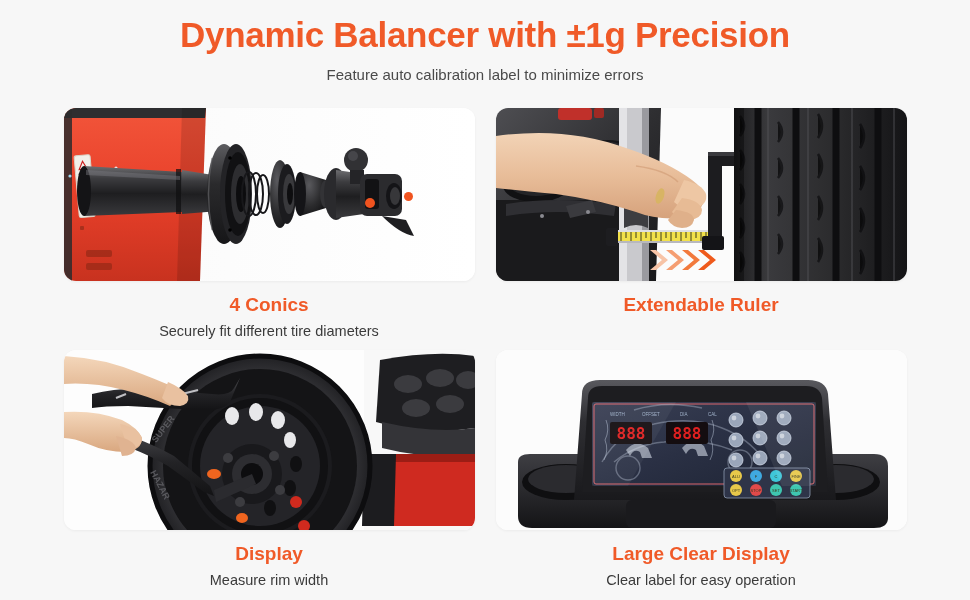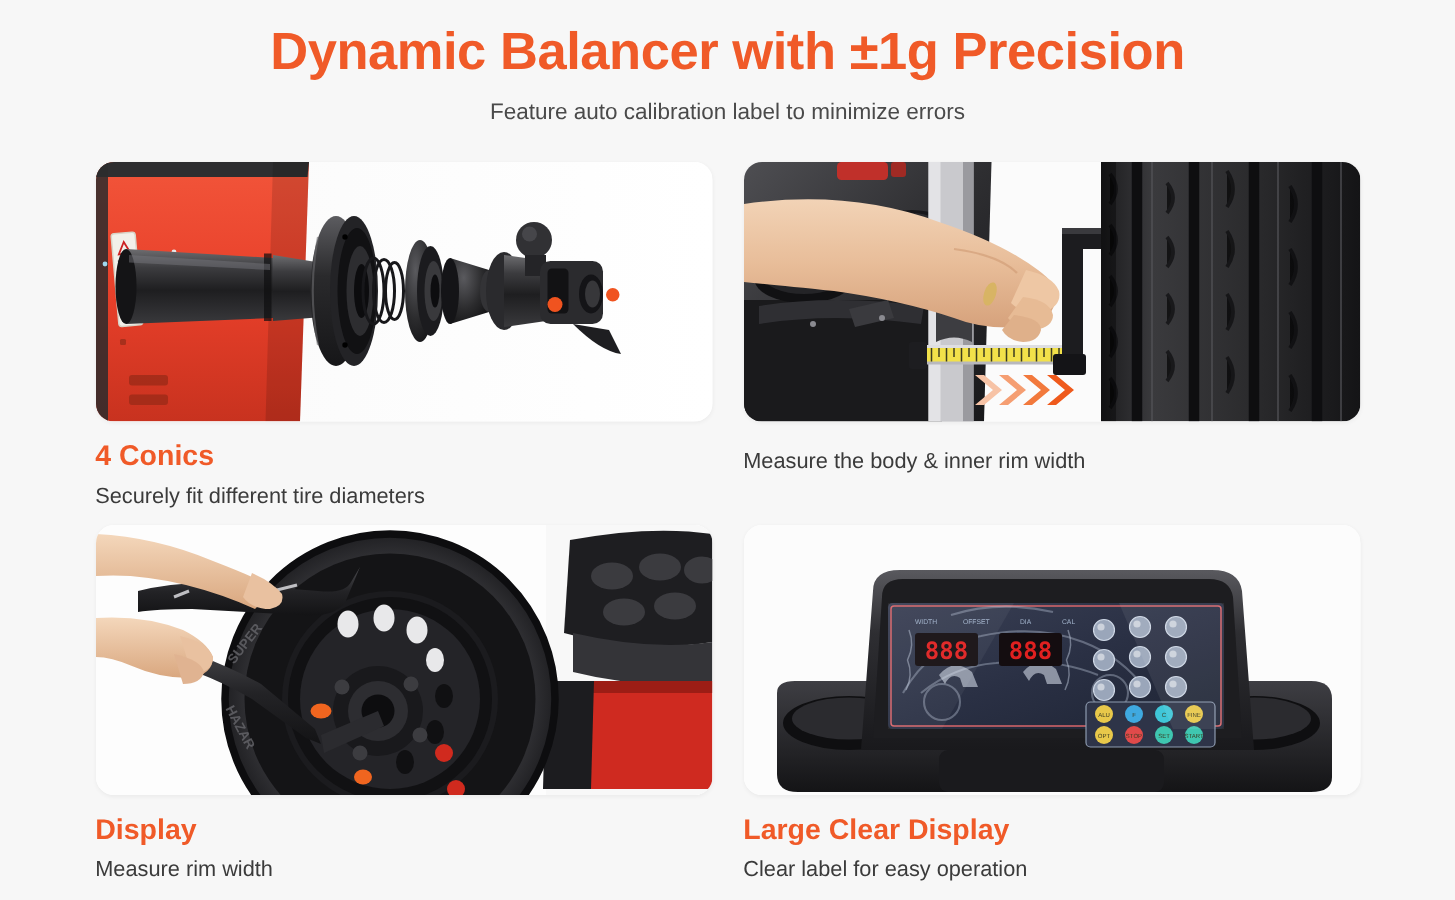--- a/index.html
+++ b/index.html
@@ -36,21 +36,21 @@
   .cell{width:411px;}
   .thumb{
     width:411px;height:173px;
     border-radius:12px;
     overflow:hidden;
     background:#ffffff;
     position:relative;
     box-shadow:0 1px 3px rgba(0,0,0,0.05);
   }
   .cap{
-    text-align:left;
+    text-align:center;
     padding-top:13px;
   }
   .cap-title{
     font-size:19px;font-weight:bold;color:#f05a28;margin:0;line-height:1.2;
   }
   .cap-sub{
     font-size:14.5px;color:#3b3b3b;margin:6px 0 0 0;line-height:1.2;
   }
   .cell-2 .thumb{height:180px;}
 
@@ -295,21 +295,21 @@
             <path d="M322 130 q8 12 0 24"></path>
             <path d="M364 16 q8 12 0 24"></path>
               <path d="M364 58 q8 12 0 24"></path>
               <path d="M364 100 q8 12 0 24"></path>
             <path d="M364 142 q8 12 0 24"></path>
           </g>
           <rect x="238" y="0" width="10" height="173" fill="#000" opacity="0.35"></rect>
         </svg>
       </div>
       <div class="cap">
-        <p class="cap-sub">Measure the body &amp; inner rim width</p>
+        <p class="cap-title">Extendable Ruler</p>
       </div>
     </div>
 
     <div class="cell cell-2">
       <div class="thumb">
         <svg width="411" height="180" viewBox="0 0 411 180">
           <defs>
             <radialGradient id="tread2" cx="0.5" cy="0.5" r="0.5">
               <stop offset="0.55" stop-color="#1a1a1c"></stop>
                 <stop offset="0.78" stop-color="#3a3a3e"></stop>

